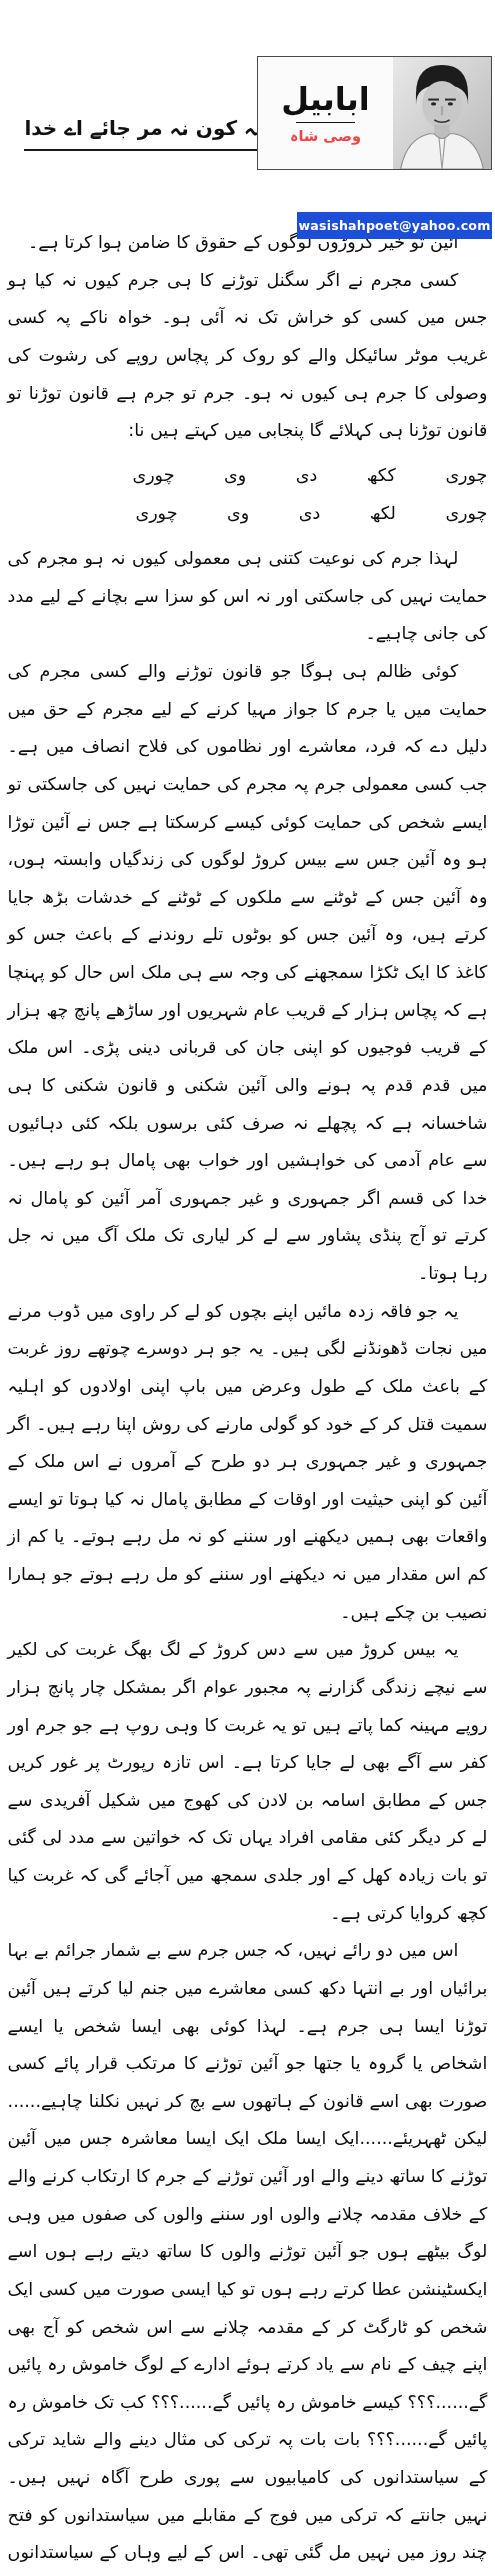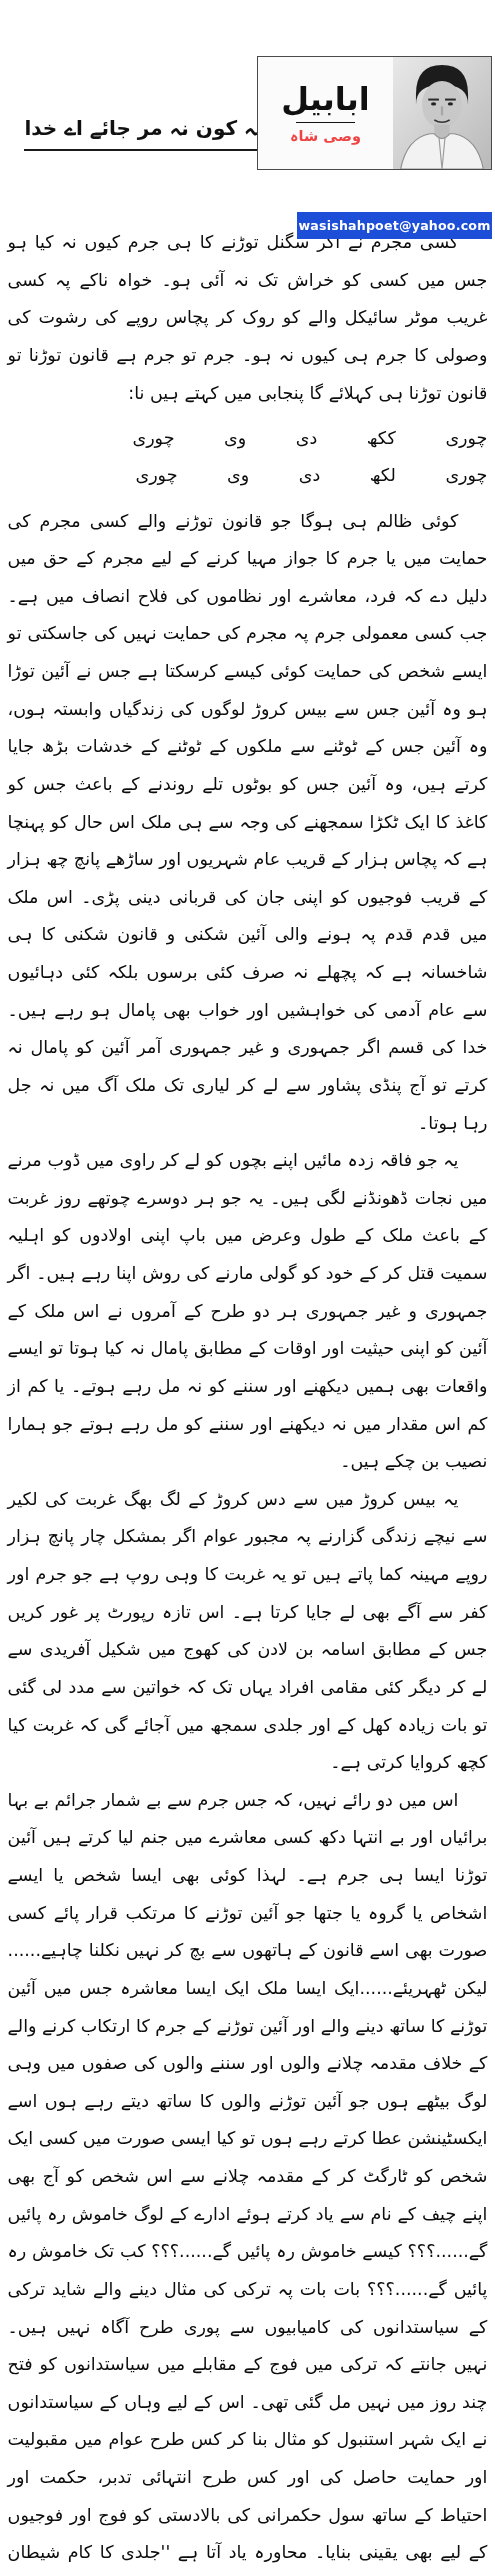--- a/index.html
+++ b/index.html
@@ -151,27 +151,29 @@
           <path d="M60 108 L64 150 L68 108" fill="none" stroke="#9a9a9a" stroke-width="1.5"></path>
         </svg>
       </div>
     </div>
 
     <div class="email-bar">wasishahpoet@yahoo.com</div>
 
   </header>
 
   <main class="article">
+    <p>آئین تو خیر کروڑوں لوگوں کے حقوق کا ضامن ہوا کرتا ہے۔</p>
     <p>کسی مجرم نے اگر سگنل توڑنے کا ہی جرم کیوں نہ کیا ہو جس میں کسی کو خراش تک نہ آئی ہو۔ خواہ ناکے پہ کسی غریب موٹر سائیکل والے کو روک کر پچاس روپے کی رشوت کی وصولی کا جرم ہی کیوں نہ ہو۔ جرم تو جرم ہے قانون توڑنا تو قانون توڑنا ہی کہلائے گا پنجابی میں کہتے ہیں نا:</p>
 
     <div class="verse verse-punjabi">
       <span class="verse-line">چوری ککھ دی وی چوری</span>
       <span class="verse-line">چوری لکھ دی وی چوری</span>
     </div>
 
+    <p>لہذا جرم کی نوعیت کتنی ہی معمولی کیوں نہ ہو مجرم کی حمایت نہیں کی جاسکتی اور نہ اس کو سزا سے بچانے کے لیے مدد کی جانی چاہیے۔</p>
     <p>کوئی ظالم ہی ہوگا جو قانون توڑنے والے کسی مجرم کی حمایت میں یا جرم کا جواز مہیا کرنے کے لیے مجرم کے حق میں دلیل دے کہ فرد، معاشرے اور نظاموں کی فلاح انصاف میں ہے۔ جب کسی معمولی جرم پہ مجرم کی حمایت نہیں کی جاسکتی تو ایسے شخص کی حمایت کوئی کیسے کرسکتا ہے جس نے آئین توڑا ہو وہ آئین جس سے بیس کروڑ لوگوں کی زندگیاں وابستہ ہوں، وہ آئین جس کے ٹوٹنے سے ملکوں کے ٹوٹنے کے خدشات بڑھ جایا کرتے ہیں، وہ آئین جس کو بوٹوں تلے روندنے کے باعث جس کو کاغذ کا ایک ٹکڑا سمجھنے کی وجہ سے ہی ملک اس حال کو پہنچا ہے کہ پچاس ہزار کے قریب عام شہریوں اور ساڑھے پانچ چھ ہزار کے قریب فوجیوں کو اپنی جان کی قربانی دینی پڑی۔ اس ملک میں قدم قدم پہ ہونے والی آئین شکنی و قانون شکنی کا ہی شاخسانہ ہے کہ پچھلے نہ صرف کئی برسوں بلکہ کئی دہائیوں سے عام آدمی کی خواہشیں اور خواب بھی پامال ہو رہے ہیں۔ خدا کی قسم اگر جمہوری و غیر جمہوری آمر آئین کو پامال نہ کرتے تو آج پنڈی پشاور سے لے کر لیاری تک ملک آگ میں نہ جل رہا ہوتا۔</p>
     <p>یہ جو فاقہ زدہ مائیں اپنے بچوں کو لے کر راوی میں ڈوب مرنے میں نجات ڈھونڈنے لگی ہیں۔ یہ جو ہر دوسرے چوتھے روز غربت کے باعث ملک کے طول وعرض میں باپ اپنی اولادوں کو اہلیہ سمیت قتل کر کے خود کو گولی مارنے کی روش اپنا رہے ہیں۔ اگر جمہوری و غیر جمہوری ہر دو طرح کے آمروں نے اس ملک کے آئین کو اپنی حیثیت اور اوقات کے مطابق پامال نہ کیا ہوتا تو ایسے واقعات بھی ہمیں دیکھنے اور سننے کو نہ مل رہے ہوتے۔ یا کم از کم اس مقدار میں نہ دیکھنے اور سننے کو مل رہے ہوتے جو ہمارا نصیب بن چکے ہیں۔</p>
     <p>یہ بیس کروڑ میں سے دس کروڑ کے لگ بھگ غربت کی لکیر سے نیچے زندگی گزارنے پہ مجبور عوام اگر بمشکل چار پانچ ہزار روپے مہینہ کما پاتے ہیں تو یہ غربت کا وہی روپ ہے جو جرم اور کفر سے آگے بھی لے جایا کرتا ہے۔ اس تازہ رپورٹ پر غور کریں جس کے مطابق اسامہ بن لادن کی کھوج میں شکیل آفریدی سے لے کر دیگر کئی مقامی افراد یہاں تک کہ خواتین سے مدد لی گئی تو بات زیادہ کھل کے اور جلدی سمجھ میں آجائے گی کہ غربت کیا کچھ کروایا کرتی ہے۔</p>
     <p>اس میں دو رائے نہیں، کہ جس جرم سے بے شمار جرائم بے بہا برائیاں اور بے انتہا دکھ کسی معاشرے میں جنم لیا کرتے ہیں آئین توڑنا ایسا ہی جرم ہے۔ لہذا کوئی بھی ایسا شخص یا ایسے اشخاص یا گروہ یا جتھا جو آئین توڑنے کا مرتکب قرار پائے کسی صورت بھی اسے قانون کے ہاتھوں سے بچ کر نہیں نکلنا چاہیے...... لیکن ٹھہریئے......ایک ایسا ملک ایک ایسا معاشرہ جس میں آئین توڑنے کا ساتھ دینے والے اور آئین توڑنے کے جرم کا ارتکاب کرنے والے کے خلاف مقدمہ چلانے والوں اور سننے والوں کی صفوں میں وہی لوگ بیٹھے ہوں جو آئین توڑنے والوں کا ساتھ دیتے رہے ہوں اسے ایکسٹینشن عطا کرتے رہے ہوں تو کیا ایسی صورت میں کسی ایک شخص کو ٹارگٹ کر کے مقدمہ چلانے سے اس شخص کو آج بھی اپنے چیف کے نام سے یاد کرتے ہوئے ادارے کے لوگ خاموش رہ پائیں گے......؟؟؟ کیسے خاموش رہ پائیں گے......؟؟؟ کب تک خاموش رہ پائیں گے......؟؟؟ بات بات پہ ترکی کی مثال دینے والے شاید ترکی کے سیاستدانوں کی کامیابیوں سے پوری طرح آگاہ نہیں ہیں۔ نہیں جانتے کہ ترکی میں فوج کے مقابلے میں سیاستدانوں کو فتح چند روز میں نہیں مل گئی تھی۔ اس کے لیے وہاں کے سیاستدانوں نے ایک شہر استنبول کو مثال بنا کر کس طرح عوام میں مقبولیت اور حمایت حاصل کی اور کس طرح انتہائی تدبر، حکمت اور احتیاط کے ساتھ سول حکمرانی کی بالادستی کو فوج اور فوجیوں کے لیے بھی یقینی بنایا۔ محاورہ یاد آتا ہے ''جلدی کا کام شیطان کا......'' کچھ سیاستدانوں کو کرکٹ کی زبان زیادہ سمجھ آتی ہے لہذا ان کے لیے عرض ہے کہ ایک ہی قوت ایک ہی رفتار سے بیٹسمین کی طرف بڑھتی ہوئی بال کو اگر بیٹسمین درست ٹائمنگ سے کھیلے گا تو بال باؤنڈری کے باہر چلی جائے گی اگر ٹائمنگ میں سیکنڈ کے ہزارویں حصے کی بھی گڑبڑ ہوگئی تو یا تو بیٹسمین آؤٹ ہوگا یا ''بوتھا'' تڑوا کر باقی ماندہ میچ کھیلنے کے بجائے ہسپتال میں سٹیچز لگواتا پھرے گا۔ غلط ٹائمنگ کے ساتھ کھیلا گیا ایک باؤنسر بیٹسمین کو باقی تمام عمر کے لیے میچ تو کیا کرکٹ سے بھی باہر کرسکتا ہے...... بڑی مشکل سے باری ملی ہے وہ رن بنائیں جس سے عوام کی زندگیوں کو سکون حاصل ہو۔ بگڑے ہوئے ''باؤلر'' کو سبق سکھانے سزا دینے سے کون منع کرتا ہے مگر پہلے سکور بورڈ پہ ''عوامی خدمت'' کے کچھ رنز تو موجود ہوں پھر وہ وقت بھی آجائے گا جب باؤنسر اور باہر جاتی گیند کو بھی چھیڑا جاسکتا ہے۔</p>
 
   </main>
 
 </div>
 
 

